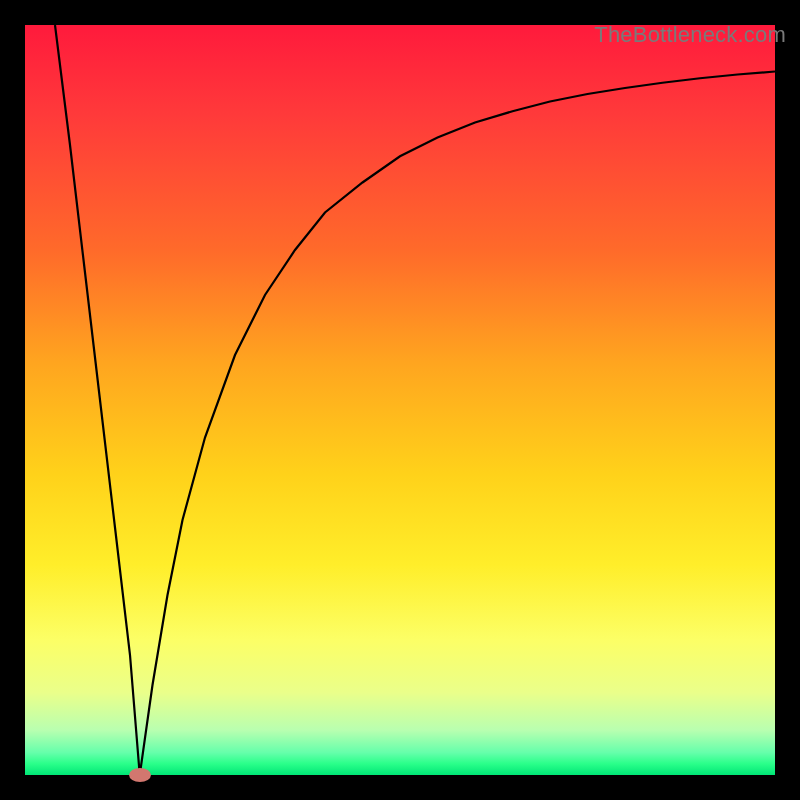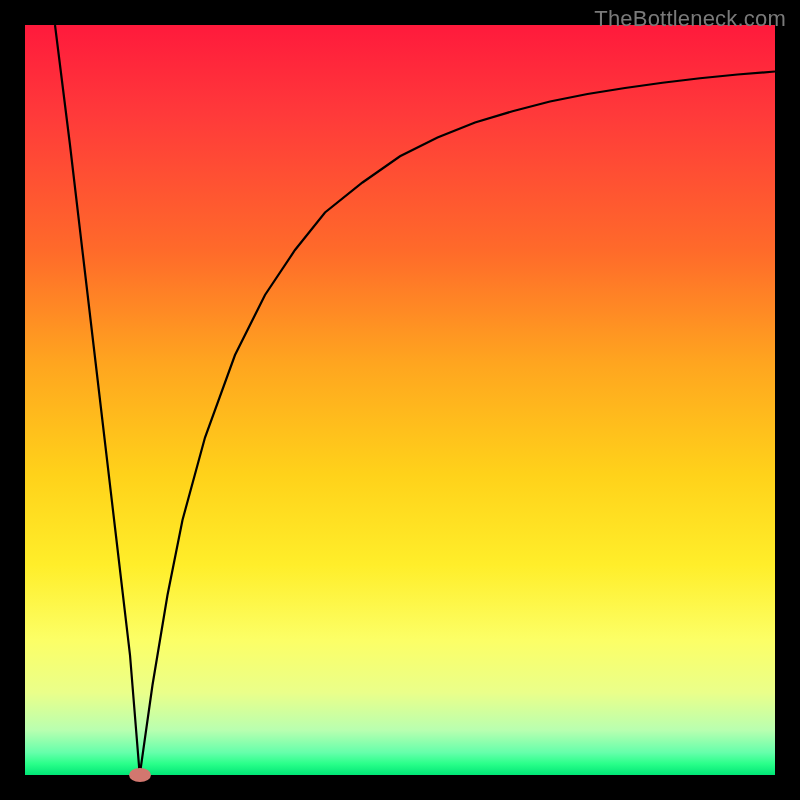--- a/index.html
+++ b/index.html
@@ -49,21 +49,21 @@
   }
   svg.curve {
     position: absolute;
     left: 0;
     top: 0;
     width: 750px;
     height: 750px;
   }
   .watermark {
     position: absolute;
-    top: 6px;
+    top: 22px;
     right: 14px;
     color: #7a7a7a;
     font-size: 22px;
     letter-spacing: 0.2px;
     font-weight: 400;
   }
 </style>
 </head>
 <body>
 

